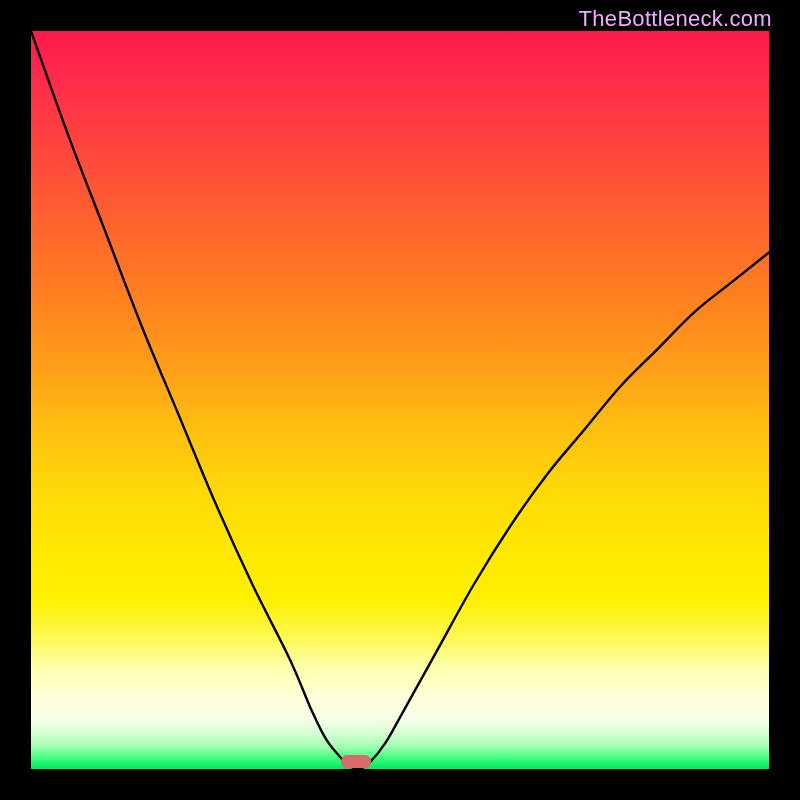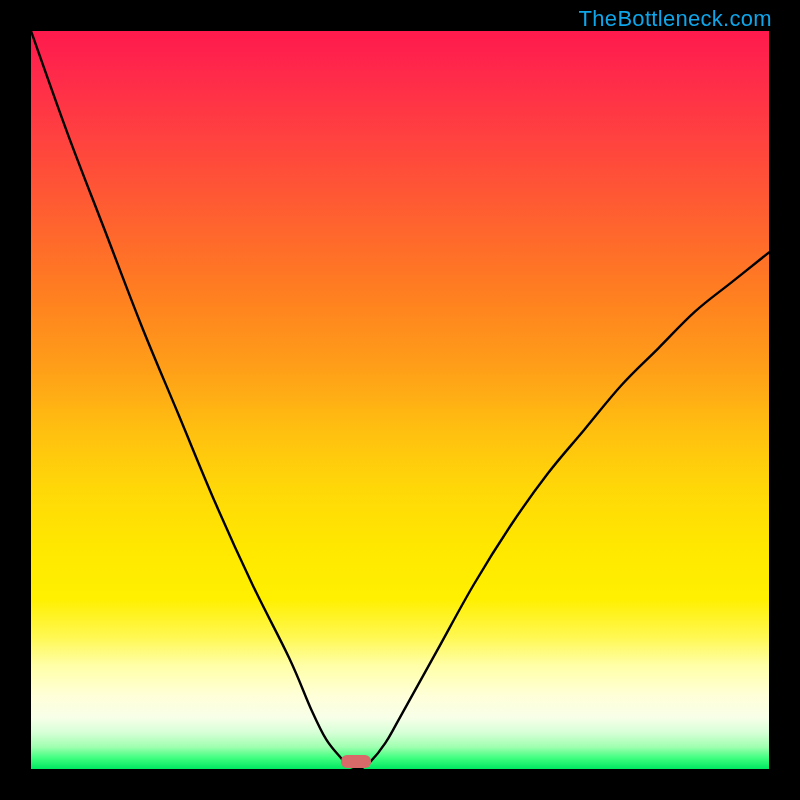--- a/index.html
+++ b/index.html
@@ -54,21 +54,21 @@
   }
   .marker {
     position: absolute;
     border-radius: 6px;
     background: #d86a6a;
   }
   .watermark {
     position: absolute;
     top: 6px;
     right: 28px;
-    color: #0ea5e9;
+    color: #f0abfc;
     font-size: 22px;
     letter-spacing: 0.3px;
     font-weight: 500;
   }
 </style>
 </head>
 <body>
 
 <div class="frame">
   <div class="plot-area">

